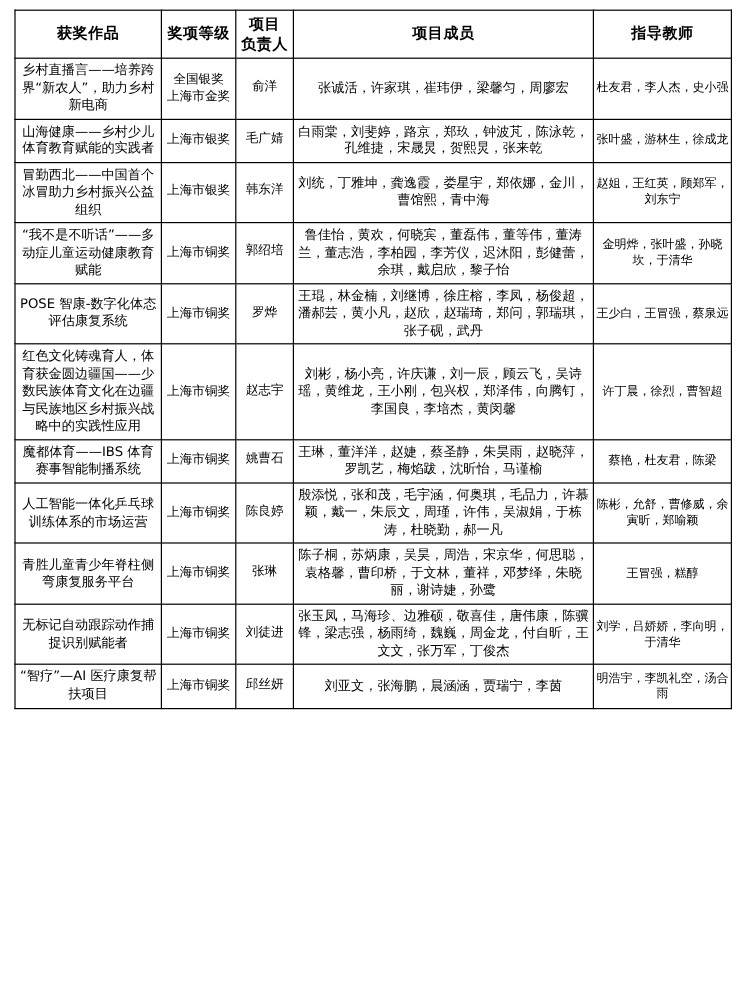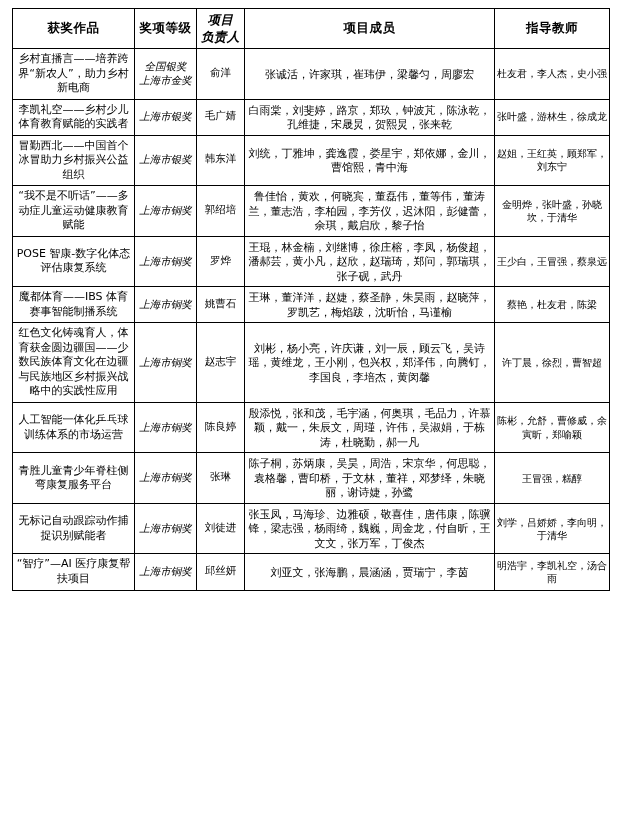--- a/index.html
+++ b/index.html
@@ -56,21 +56,21 @@
   td.c-teachers {
     font-size: 10px;
     padding: 4px 3px;
     line-height: 1.4;
   }
   .col-work { width: 122px; }
   .col-level { width: 62px; }
   .col-leader { width: 48px; }
   .col-members { width: 250px; }
   .col-teachers { width: 115px; }
-  .level-line { display: block; font-style: italic; }
+  .level-line { display: block; }
 </style>
 </head>
 <body>
 
 <table id="award-table">
   <colgroup>
     <col class="col-work">
     <col class="col-level">
     <col class="col-leader">
     <col class="col-members">
@@ -93,21 +93,21 @@
         <td class="c-work">乡村直播言——培养跨界“新农人”，助力乡村新电商</td>
         <td class="c-level">
           <span class="level-line">全国银奖</span>
           <span class="level-line">上海市金奖</span>
         </td>
         <td class="c-leader">俞洋</td>
         <td class="c-members">张诚活，许家琪，崔玮伊，梁馨匀，周廖宏</td>
         <td class="c-teachers">杜友君，李人杰，史小强</td>
       </tr>
       <tr>
-        <td class="c-work">李凯礼空——乡村少儿体育教育赋能的实践者</td>
+        <td class="c-work">山海健康——乡村少儿体育教育赋能的实践者</td>
         <td class="c-level">
           <span class="level-line">上海市银奖</span>
         </td>
         <td class="c-leader">毛广婧</td>
         <td class="c-members">白雨棠，刘斐婷，路京，郑玖，钟波芃，陈泳乾，孔维捷，宋晟炅，贺熙炅，张来乾</td>
         <td class="c-teachers">张叶盛，游林生，徐成龙</td>
       </tr>
       <tr>
         <td class="c-work">冒勤西北——中国首个冰冒助力乡村振兴公益组织</td>
         <td class="c-level">
@@ -129,36 +129,36 @@
       <tr>
         <td class="c-work">POSE 智康-数字化体态评估康复系统</td>
         <td class="c-level">
           <span class="level-line">上海市铜奖</span>
         </td>
         <td class="c-leader">罗烨</td>
         <td class="c-members">王琨，林金楠，刘继博，徐庄榕，李凤，杨俊超，潘郝芸，黄小凡，赵欣，赵瑞琦，郑问，郭瑞琪，张子砚，武丹</td>
         <td class="c-teachers">王少白，王冒强，蔡泉远</td>
       </tr>
       <tr>
+        <td class="c-work">红色文化铸魂育人，体育获金圆边疆国——少数民族体育文化在边疆与民族地区乡村振兴战略中的实践性应用</td>
+        <td class="c-level">
+          <span class="level-line">上海市铜奖</span>
+        </td>
+        <td class="c-leader">赵志宇</td>
+        <td class="c-members">刘彬，杨小亮，许庆谦，刘一辰，顾云飞，吴诗瑶，黄维龙，王小刚，包兴权，郑泽伟，向腾钉，李国良，李培杰，黄闵馨</td>
+        <td class="c-teachers">许丁晨，徐烈，曹智超</td>
+      </tr>
+      <tr>
         <td class="c-work">魔都体育——IBS 体育赛事智能制播系统</td>
         <td class="c-level">
           <span class="level-line">上海市铜奖</span>
         </td>
         <td class="c-leader">姚曹石</td>
         <td class="c-members">王琳，董洋洋，赵婕，蔡圣静，朱昊雨，赵晓萍，罗凯艺，梅焰跋，沈昕怡，马谨榆</td>
         <td class="c-teachers">蔡艳，杜友君，陈梁</td>
-      </tr>
-      <tr>
-        <td class="c-work">红色文化铸魂育人，体育获金圆边疆国——少数民族体育文化在边疆与民族地区乡村振兴战略中的实践性应用</td>
-        <td class="c-level">
-          <span class="level-line">上海市铜奖</span>
-        </td>
-        <td class="c-leader">赵志宇</td>
-        <td class="c-members">刘彬，杨小亮，许庆谦，刘一辰，顾云飞，吴诗瑶，黄维龙，王小刚，包兴权，郑泽伟，向腾钉，李国良，李培杰，黄闵馨</td>
-        <td class="c-teachers">许丁晨，徐烈，曹智超</td>
       </tr>
       <tr>
         <td class="c-work">人工智能一体化乒乓球训练体系的市场运营</td>
         <td class="c-level">
           <span class="level-line">上海市铜奖</span>
         </td>
         <td class="c-leader">陈良婷</td>
         <td class="c-members">殷添悦，张和茂，毛宇涵，何奥琪，毛品力，许慕颖，戴一，朱辰文，周瑾，许伟，吴淑娟，于栋涛，杜晓勤，郝一凡</td>
         <td class="c-teachers">陈彬，允舒，曹修威，余寅昕，郑喻颖</td>
       </tr>

